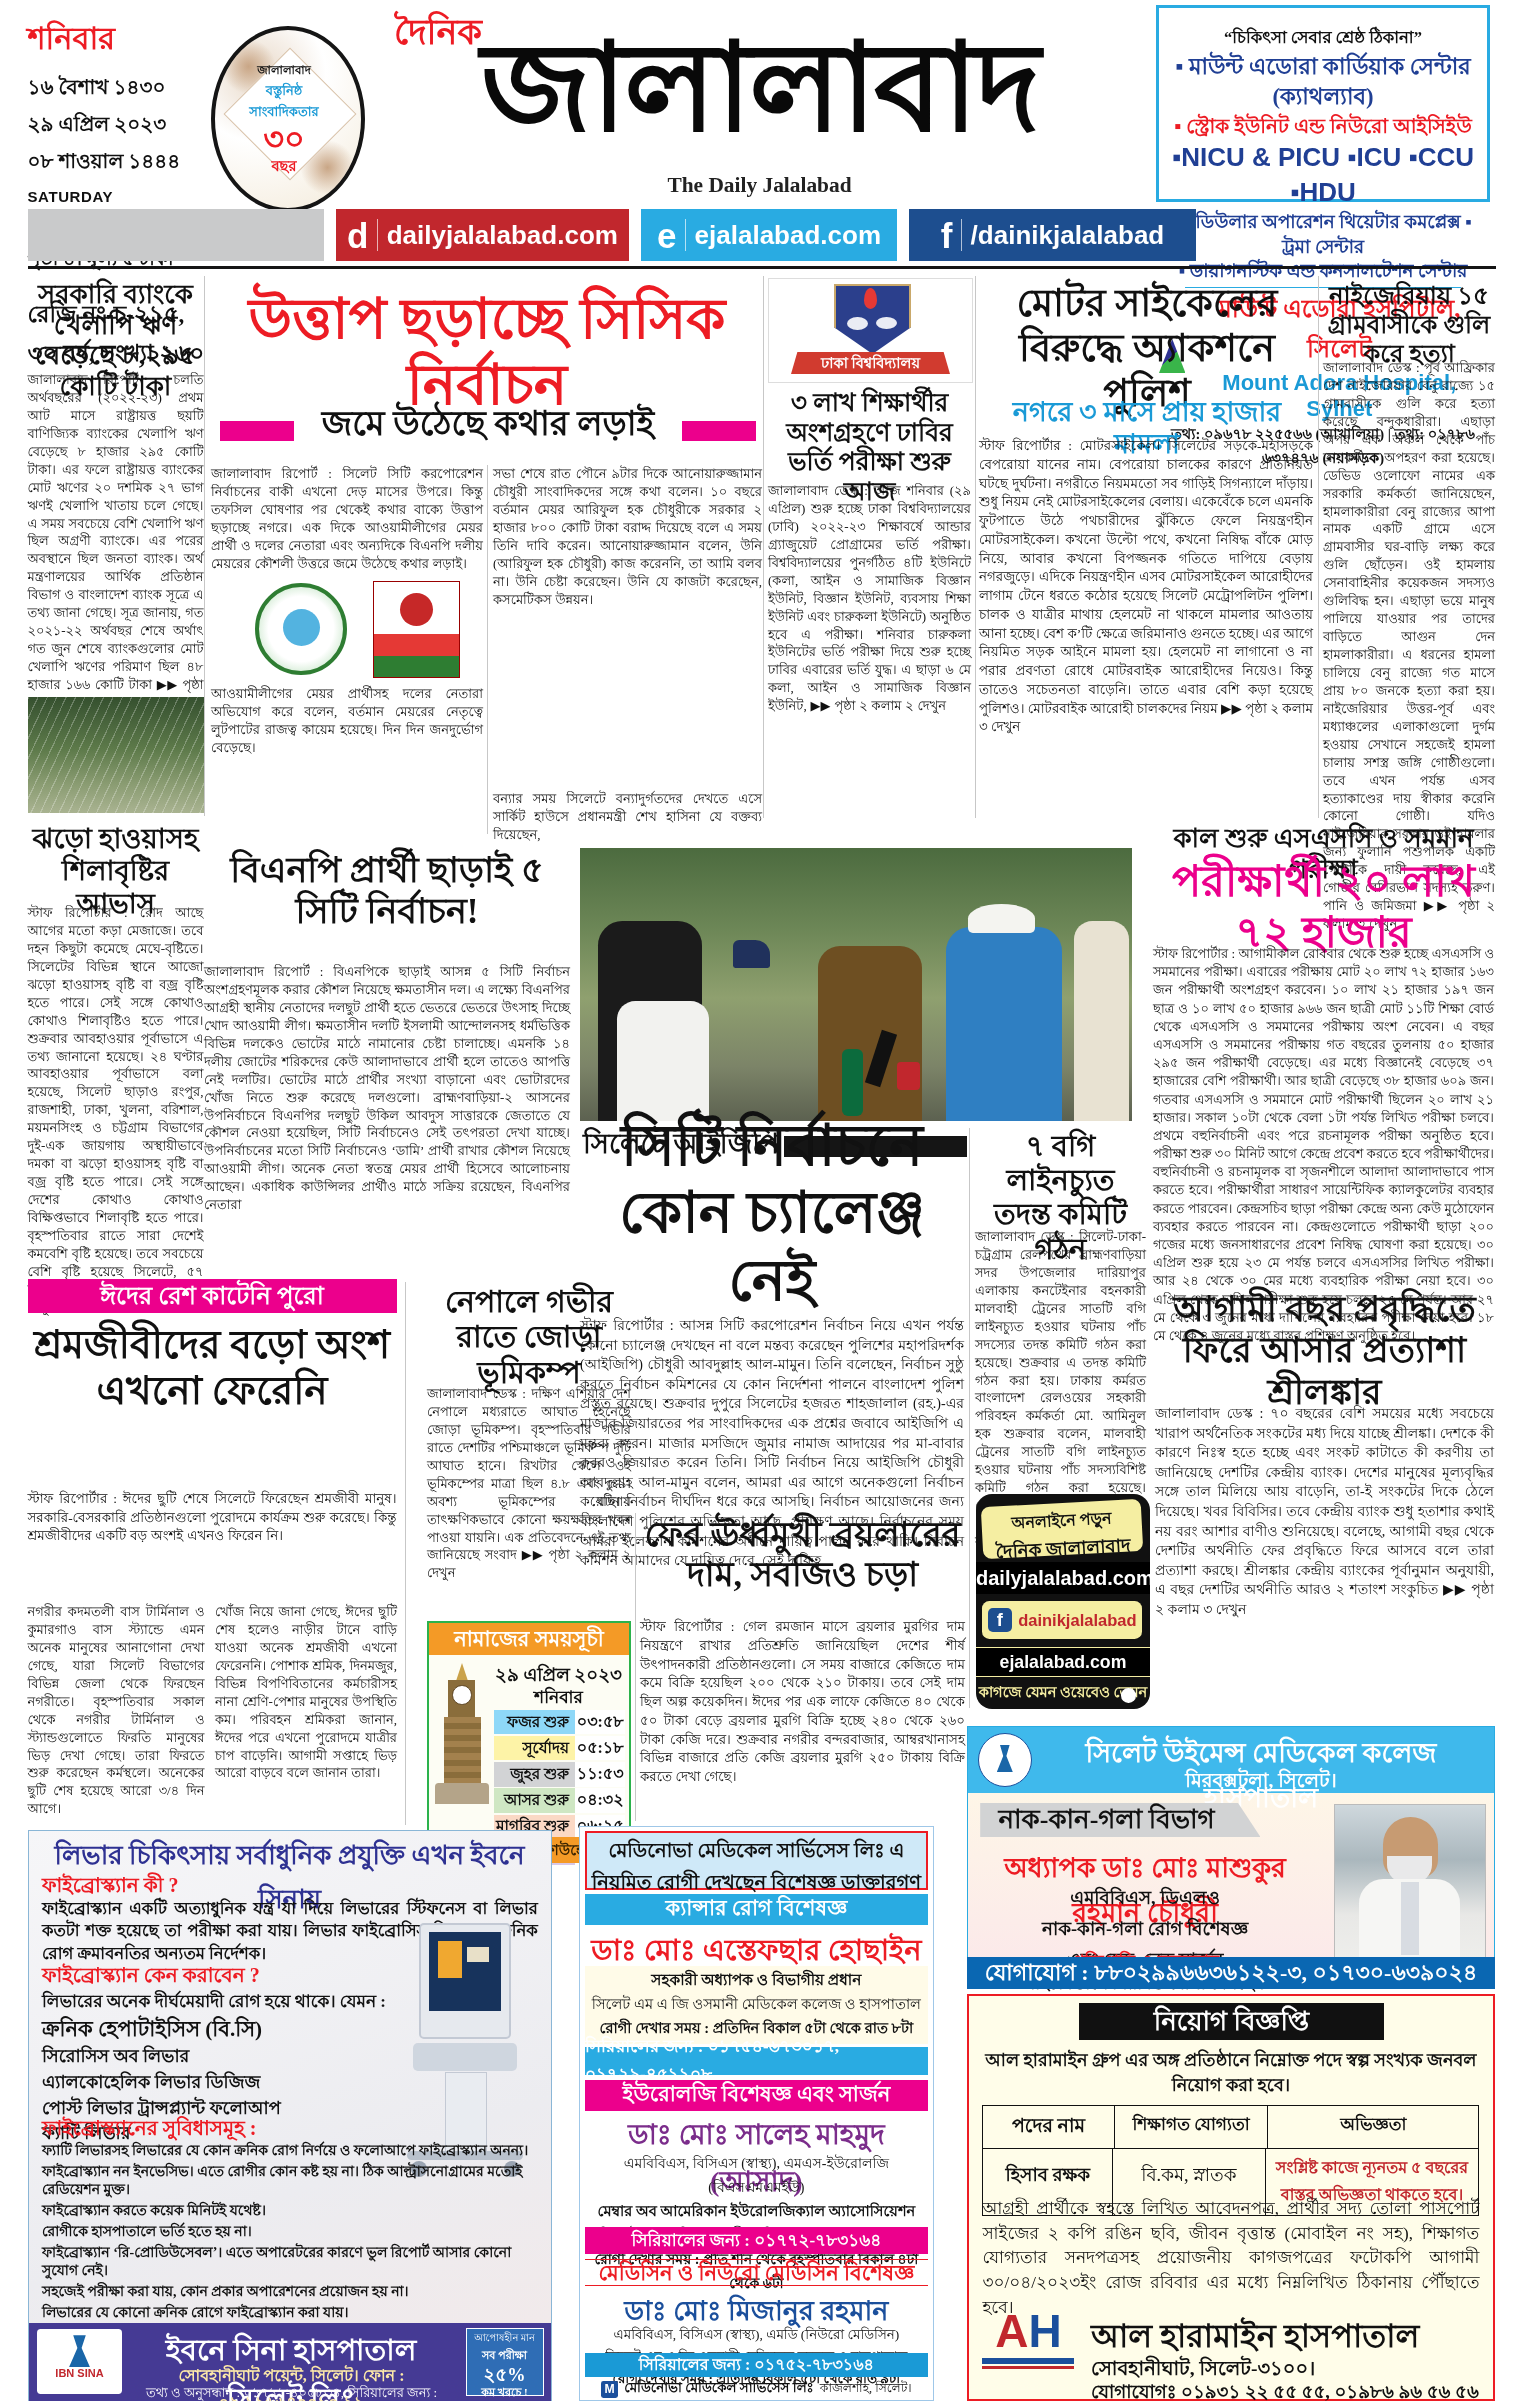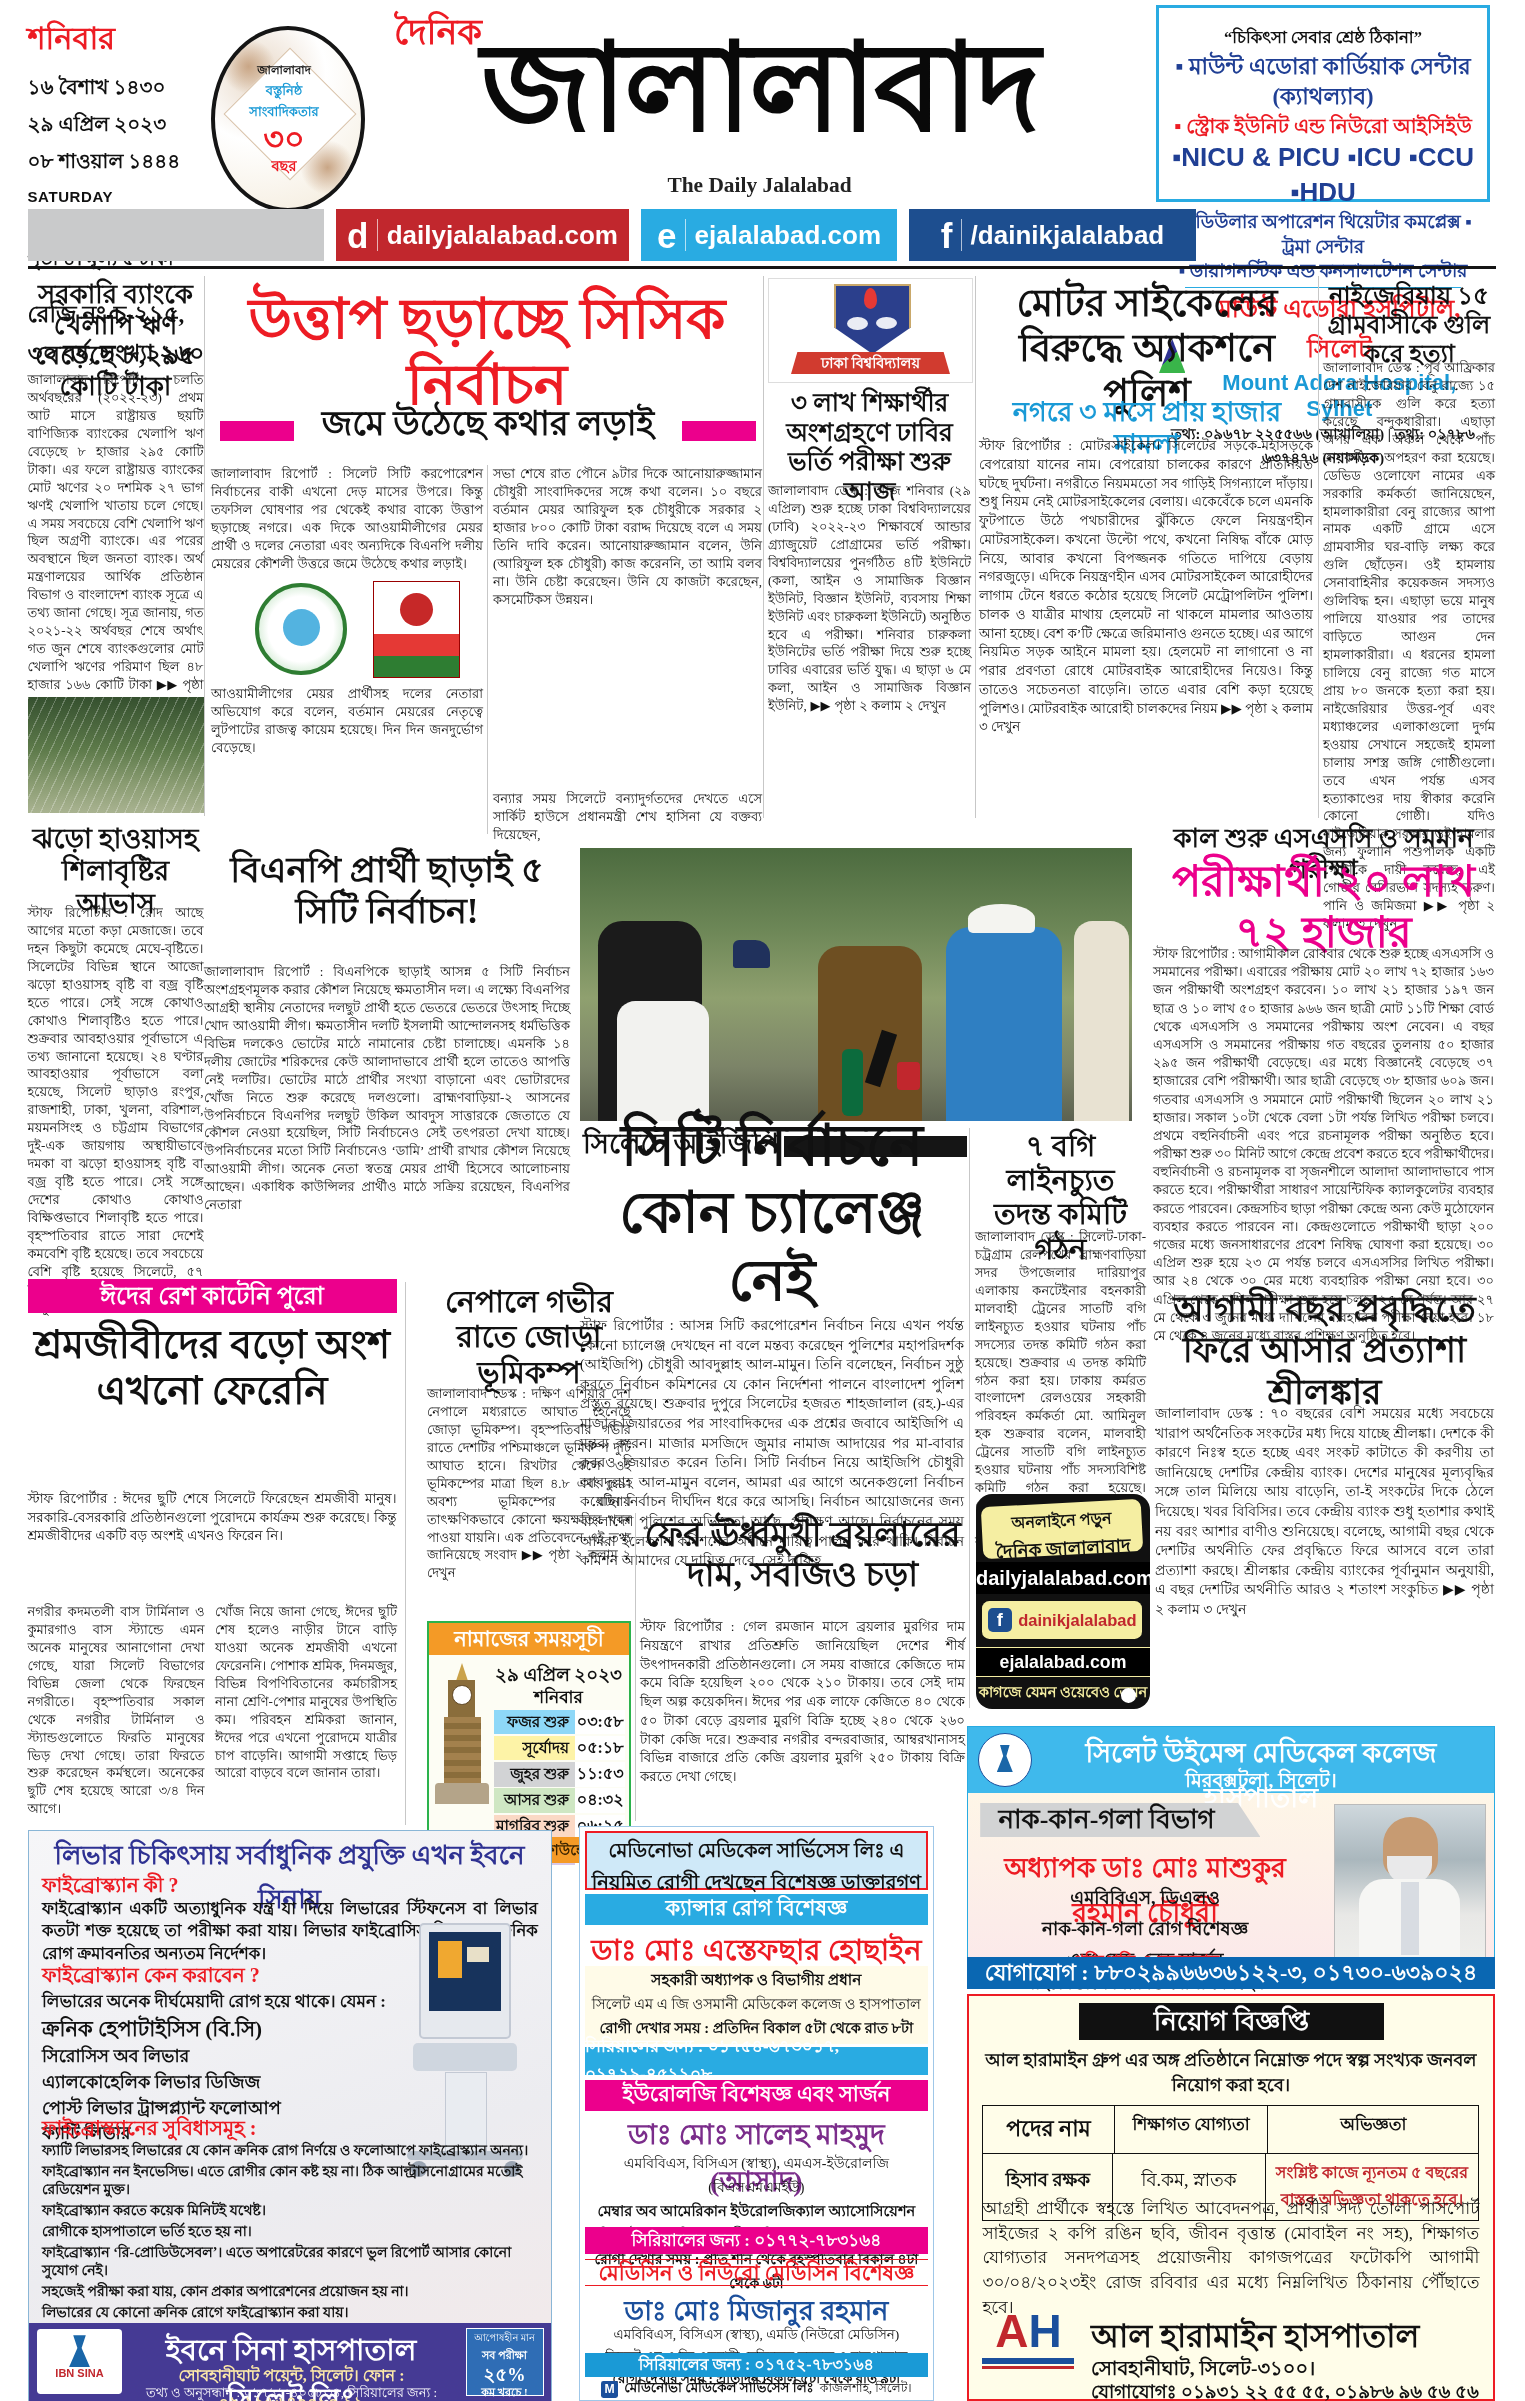--- a/index.html
+++ b/index.html
@@ -364,21 +364,21 @@
       <div class="a" style="left:66px;top:77px;width:18.3px;height:73px;background:#d8dce2"></div>
     </div>
   </div>
   <div class="a c b" style="left:967px;top:1957px;width:528px;height:32px;background:#0a67b2;color:#fff;font-size:22px;line-height:32px">যোগাযোগ : ৮৮০২৯৯৬৬৩৬১২২-৩, ০১৭৩০-৬৩৯০২৪</div>
 
   <div class="a" style="left:967px;top:1994px;width:528px;height:407px;background:#fffde9;border:2.4px solid #ed1c24;box-sizing:border-box">
     <div class="a c b" style="left:110px;top:7.3px;width:305px;height:37px;background:#111;color:#fff;font-size:26px;line-height:37px">নিয়োগ বিজ্ঞপ্তি</div>
     <div class="a c b" style="left:13.4px;top:52px;width:497px;font-size:17.7px;line-height:1.4">আল হারামাইন গ্রুপ এর অঙ্গ প্রতিষ্ঠানে নিম্নোক্ত পদে স্বল্প সংখ্যক জনবল নিয়োগ করা হবে।</div>
     <div class="a" style="left:13.4px;top:109px;width:497px;border:1.8px solid #111;box-sizing:border-box">
       <div style="display:flex;border-bottom:1.8px solid #111">
-        <div class="c b" style="flex:1.1;font-size:22px;padding:4.9px 2.4px;border-right:1.8px solid #111">পদের নাম</div>
+        <div class="c b" style="flex:1.1;font-size:19px;padding:4.9px 2.4px;border-right:1.8px solid #111">পদের নাম</div>
         <div class="c b" style="flex:1.3;font-size:17px;padding:4.9px 2.4px;border-right:1.8px solid #111">শিক্ষাগত যোগ্যতা</div>
         <div class="c b" style="flex:1.8;font-size:17px;padding:4.9px 2.4px">অভিজ্ঞতা</div>
       </div>
       <div style="display:flex">
         <div class="c b" style="flex:1.1;font-size:18.3px;padding:12.2px 2.4px;border-right:1.8px solid #111">হিসাব রক্ষক</div>
         <div class="c" style="flex:1.3;font-size:18.3px;padding:12.2px 2.4px;border-right:1.8px solid #111">বি.কম, স্নাতক</div>
         <div class="c b" style="flex:1.8;font-size:16px;padding:6.1px 4.9px;color:#c1272d">সংশ্লিষ্ট কাজে ন্যূনতম ৫ বছরের বাস্তব অভিজ্ঞতা থাকতে হবে।</div>
       </div>
     </div>
     <div class="a j" style="left:13.4px;top:201px;width:497px;font-size:17px;line-height:1.45">আগ্রহী প্রার্থীকে স্বহস্তে লিখিত আবেদনপত্র, প্রার্থীর সদ্য তোলা পাসপোর্ট সাইজের ২ কপি রঙিন ছবি, জীবন বৃত্তান্ত (মোবাইল নং সহ), শিক্ষাগত যোগ্যতার সনদপত্রসহ প্রয়োজনীয় কাগজপত্রের ফটোকপি আগামী ৩০/০৪/২০২৩ইং রোজ রবিবার এর মধ্যে নিম্নলিখিত ঠিকানায় পৌঁছাতে হবে।</div>

